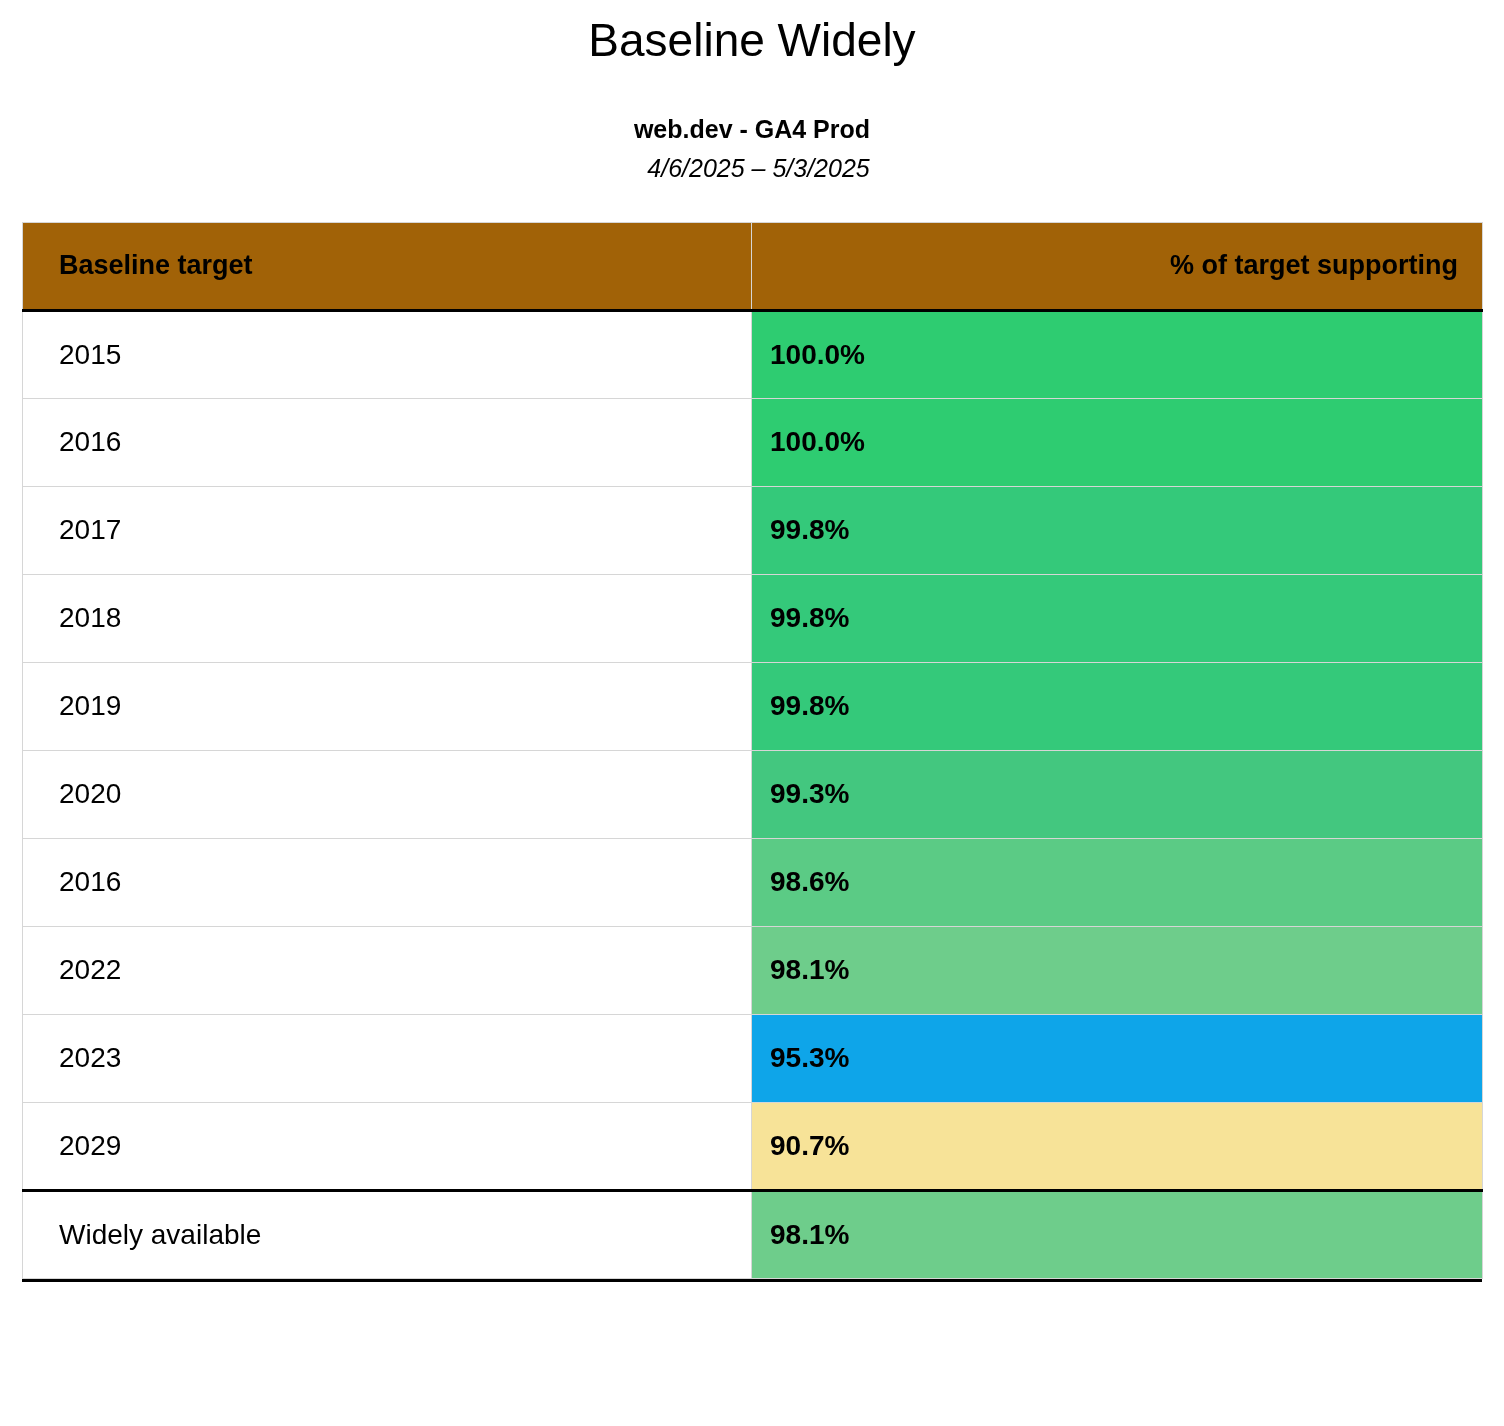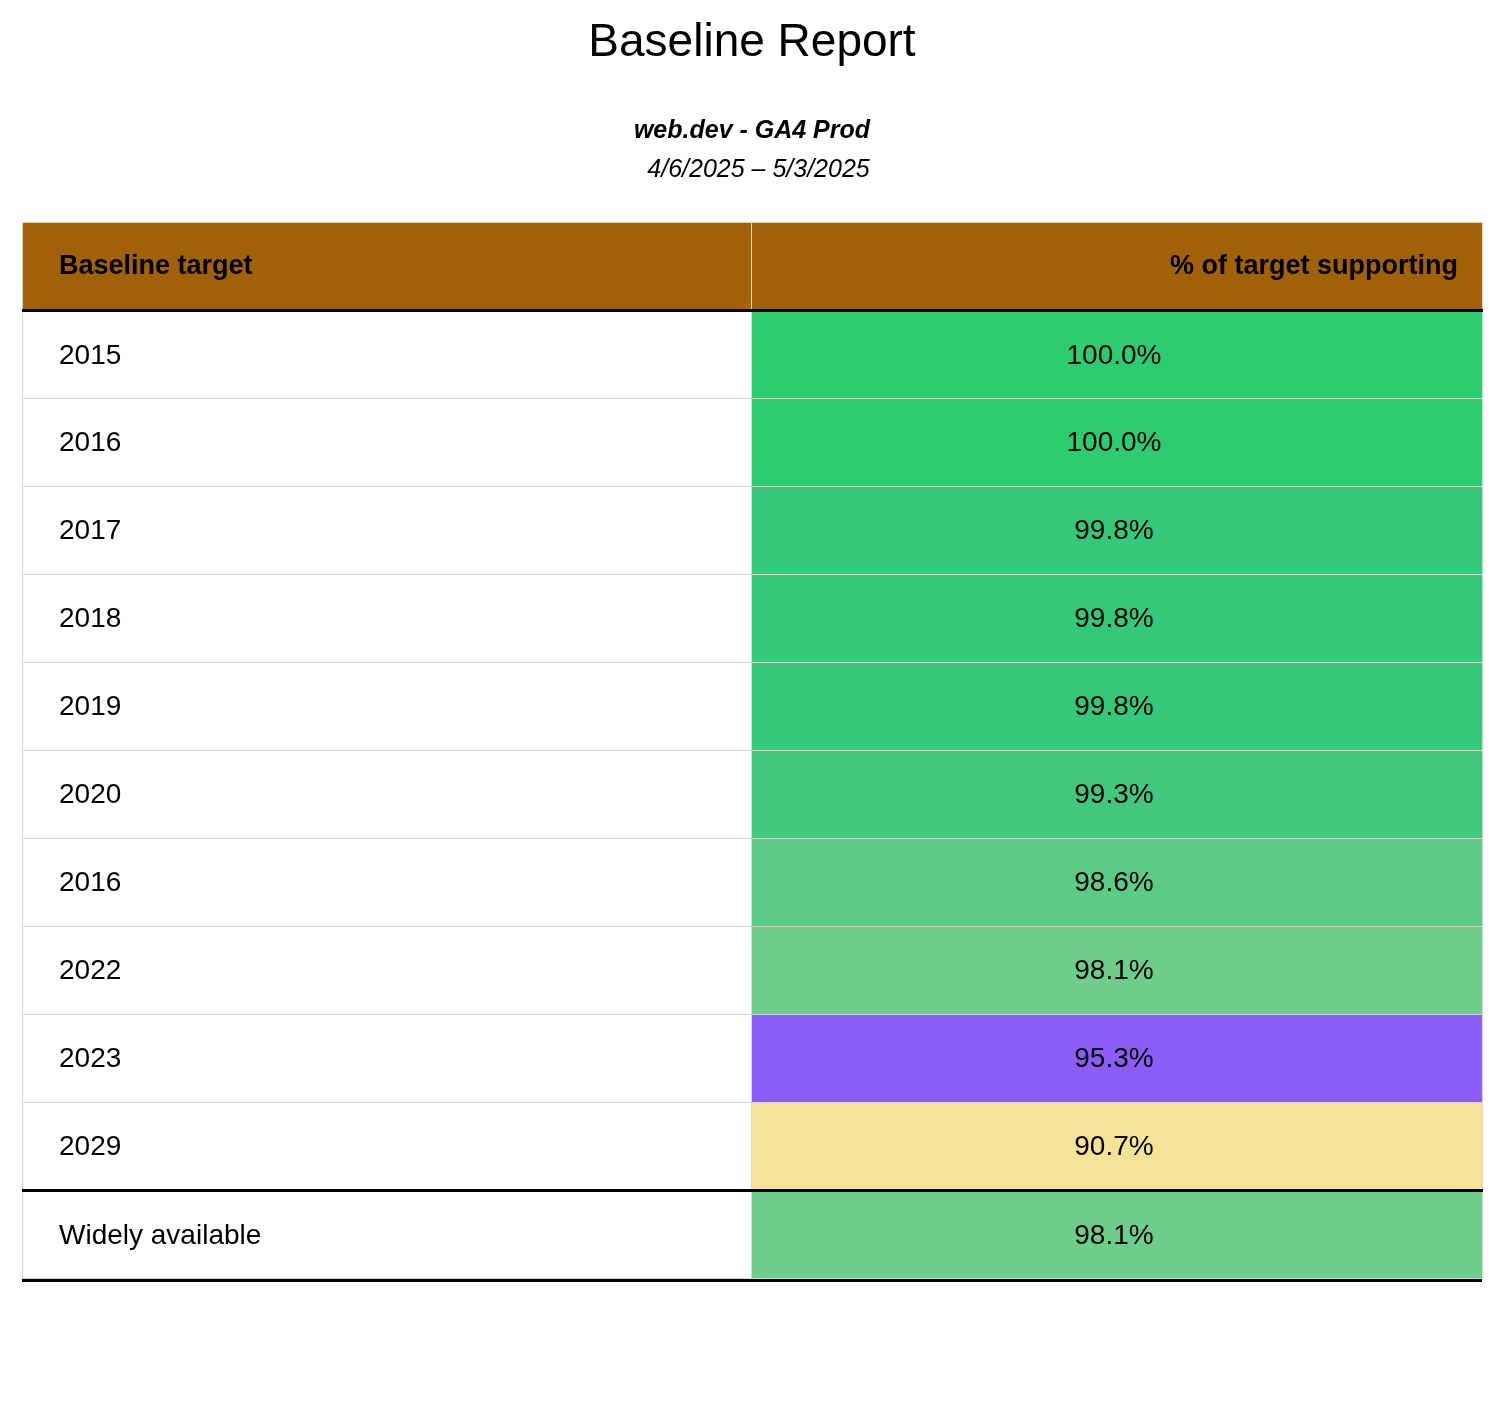--- a/index.html
+++ b/index.html
@@ -26,21 +26,20 @@
     margin: 0;
     line-height: 1.15;
   }
   .subtitle-block {
     text-align: center;
     margin-top: 44px;
   }
   .subtitle-main {
     font-size: 25px;
     font-weight: bold;
-    font-style: italic;
     color: #000000;
     line-height: 1.5;
   }
   .subtitle-range {
     font-size: 25px;
     font-style: italic;
     font-weight: 400;
     color: #000000;
     line-height: 1.5;
     margin-top: 2px;
@@ -82,43 +81,43 @@
     border: 1px solid #d6d6d6;
     padding: 0 18px;
   }
   tbody td.cell-target {
     text-align: left;
     padding-left: 36px;
     background: #ffffff;
     white-space: nowrap;
   }
   tbody td.cell-pct {
-    text-align: center;
+    text-align: left;
     padding-right: 24px;
-    font-weight: 400;
+    font-weight: 700;
   }
   tbody tr.section-end td {
     border-bottom: 3px solid #000000;
   }
   tbody tr:first-child td.cell-pct {
     border-top: none;
   }
   .page-bottom-rule {
     height: 3px;
     background: #000000;
     width: 1460px;
     margin: 0 22px;
   }
 </style>
 </head>
 <body>
 
 <div class="page">
 
-  <h1 class="report-title">Baseline Report</h1>
+  <h1 class="report-title">Baseline Widely</h1>
 
   <div class="subtitle-block">
     <div class="subtitle-main">web.dev - GA4 Prod</div>
     <div class="subtitle-range">4/6/2025 – 5/3/2025</div>
   </div>
 
   <div class="table-wrap">
     <table class="baseline-table">
       <colgroup>
         <col class="col-target">
@@ -158,21 +157,21 @@
           <tr>
             <td class="cell-target">2016</td>
             <td class="cell-pct" style="background: rgb(91, 203, 133);">98.6%</td>
           </tr>
           <tr>
             <td class="cell-target">2022</td>
             <td class="cell-pct" style="background: rgb(110, 205, 139);">98.1%</td>
           </tr>
           <tr>
             <td class="cell-target">2023</td>
-            <td class="cell-pct" style="background: #8b5cf6;">95.3%</td>
+            <td class="cell-pct" style="background: #0ea5e9;">95.3%</td>
           </tr>
           <tr class="section-end">
             <td class="cell-target">2029</td>
             <td class="cell-pct" style="background: rgb(247, 227, 152);">90.7%</td>
           </tr>
           <tr>
             <td class="cell-target">Widely available</td>
             <td class="cell-pct" style="background: rgb(110, 205, 139);">98.1%</td>
           </tr>
         </tbody>

